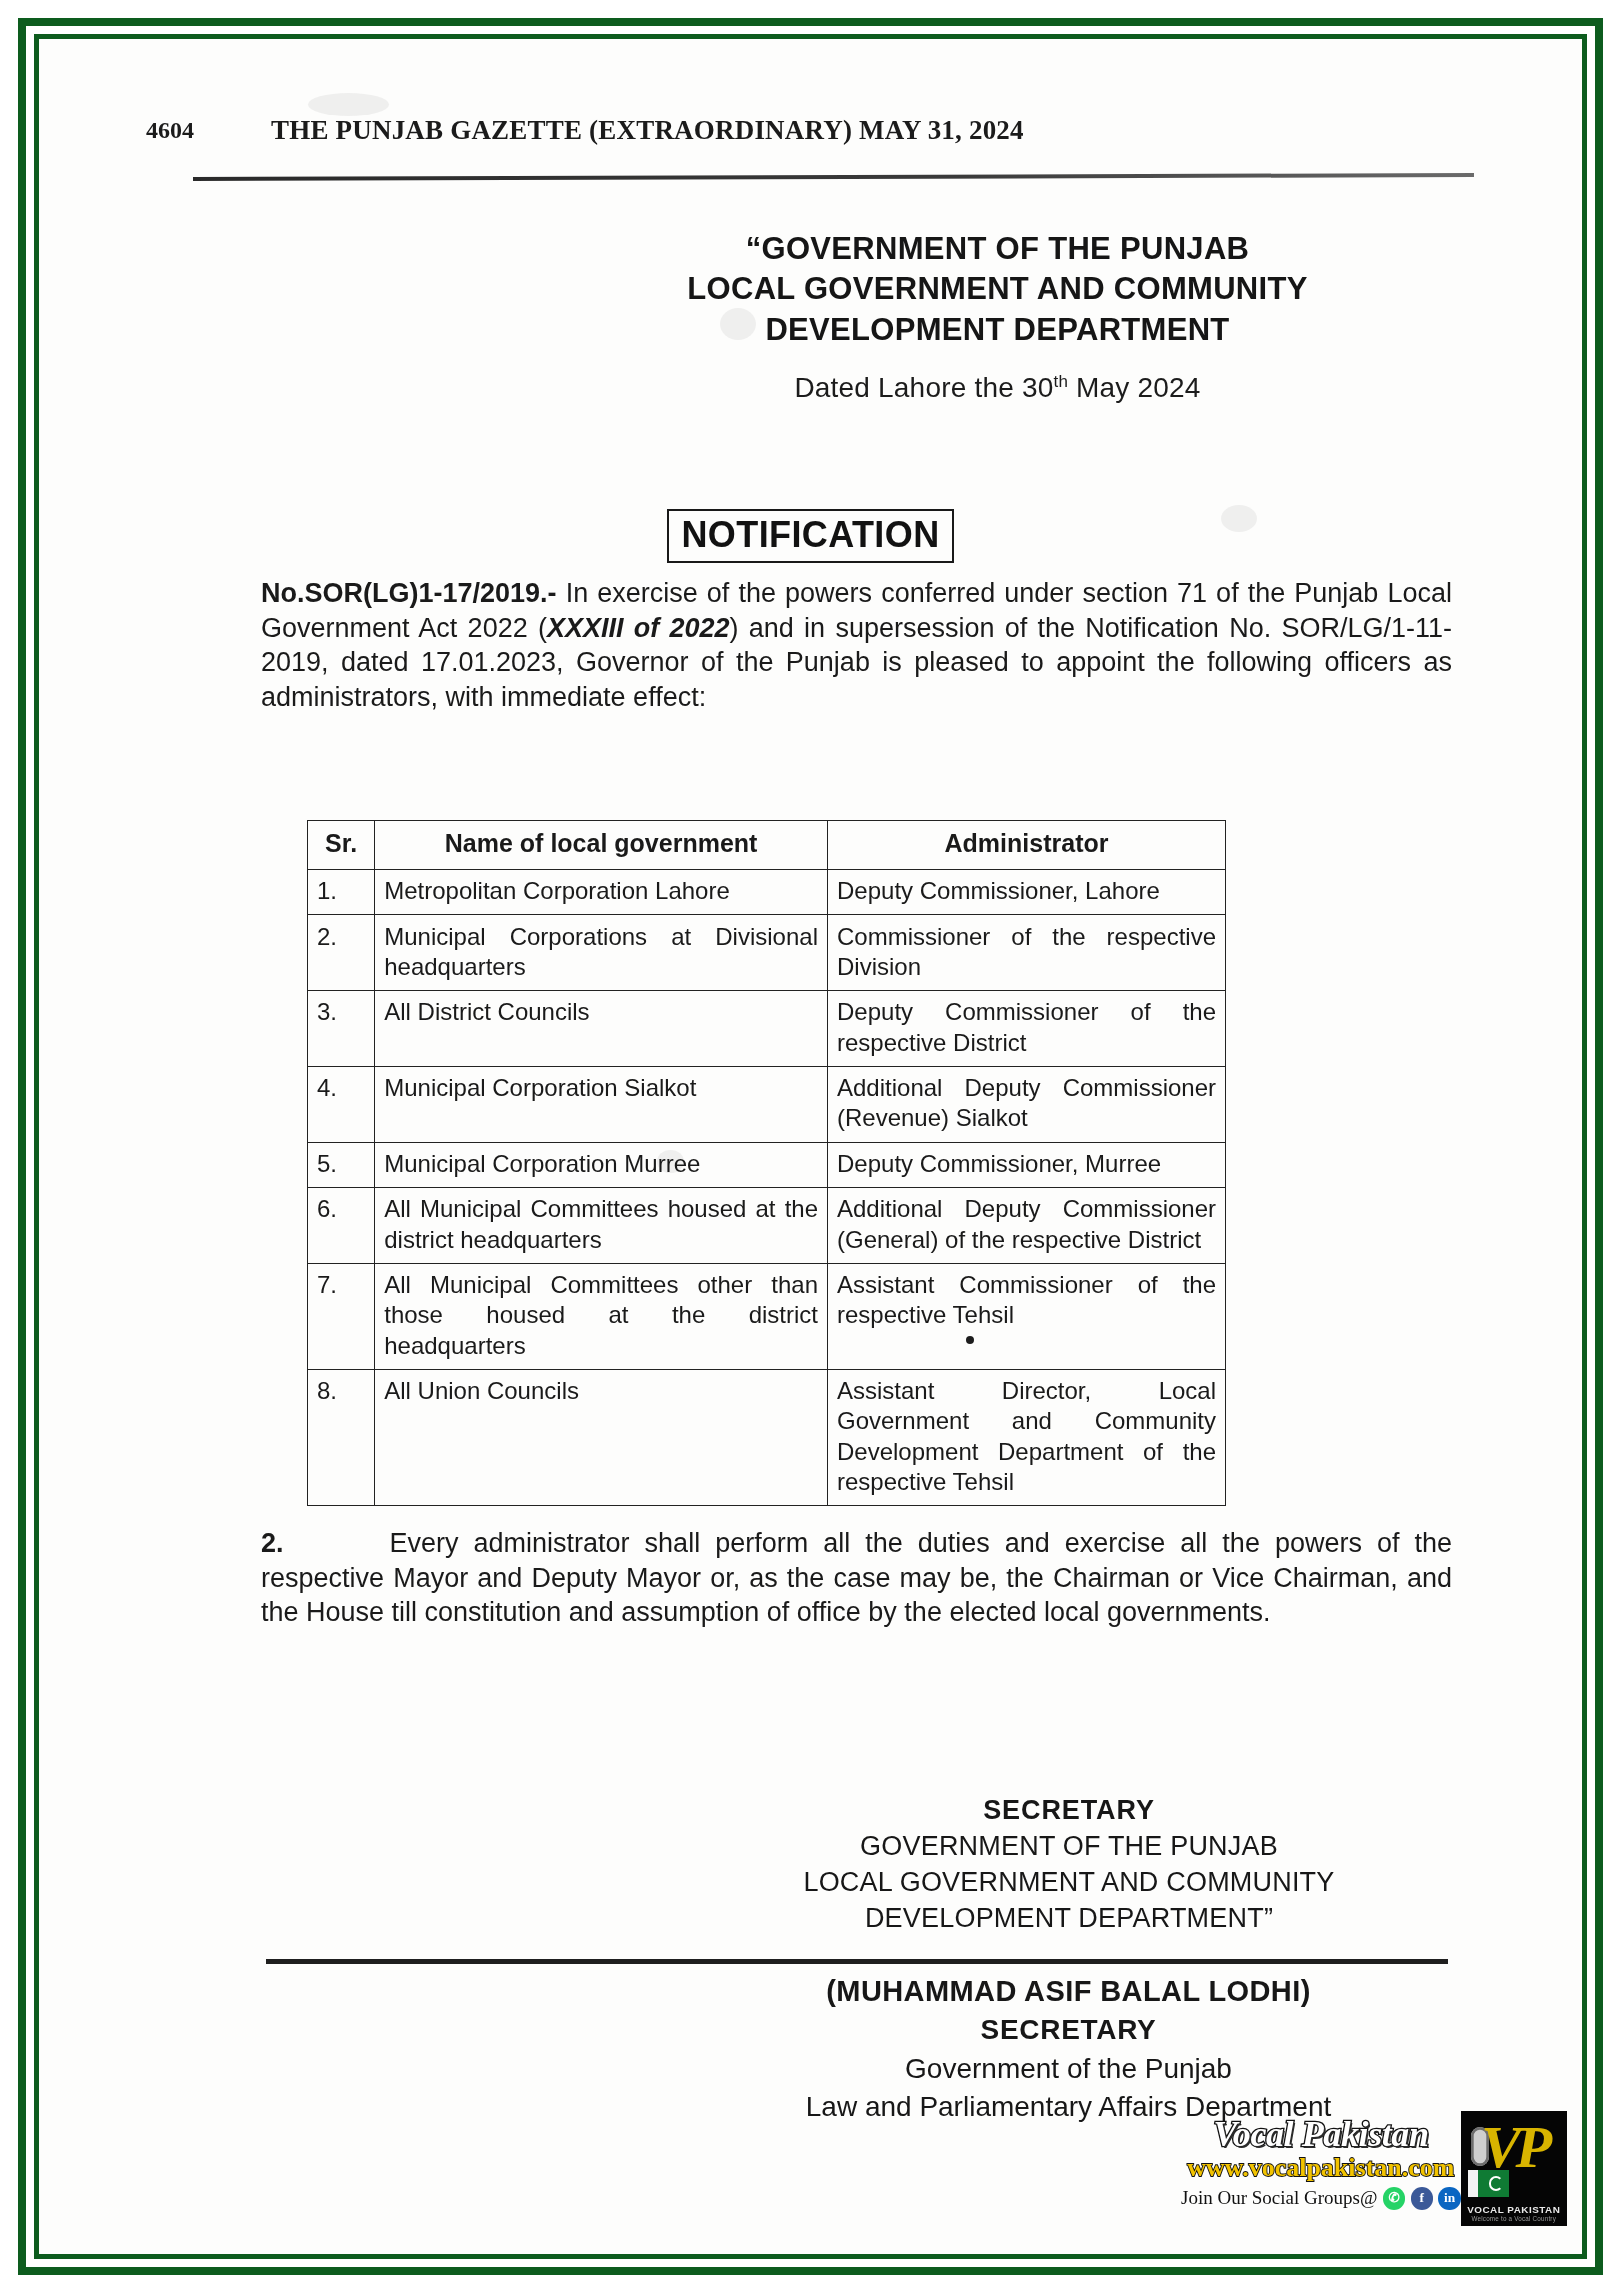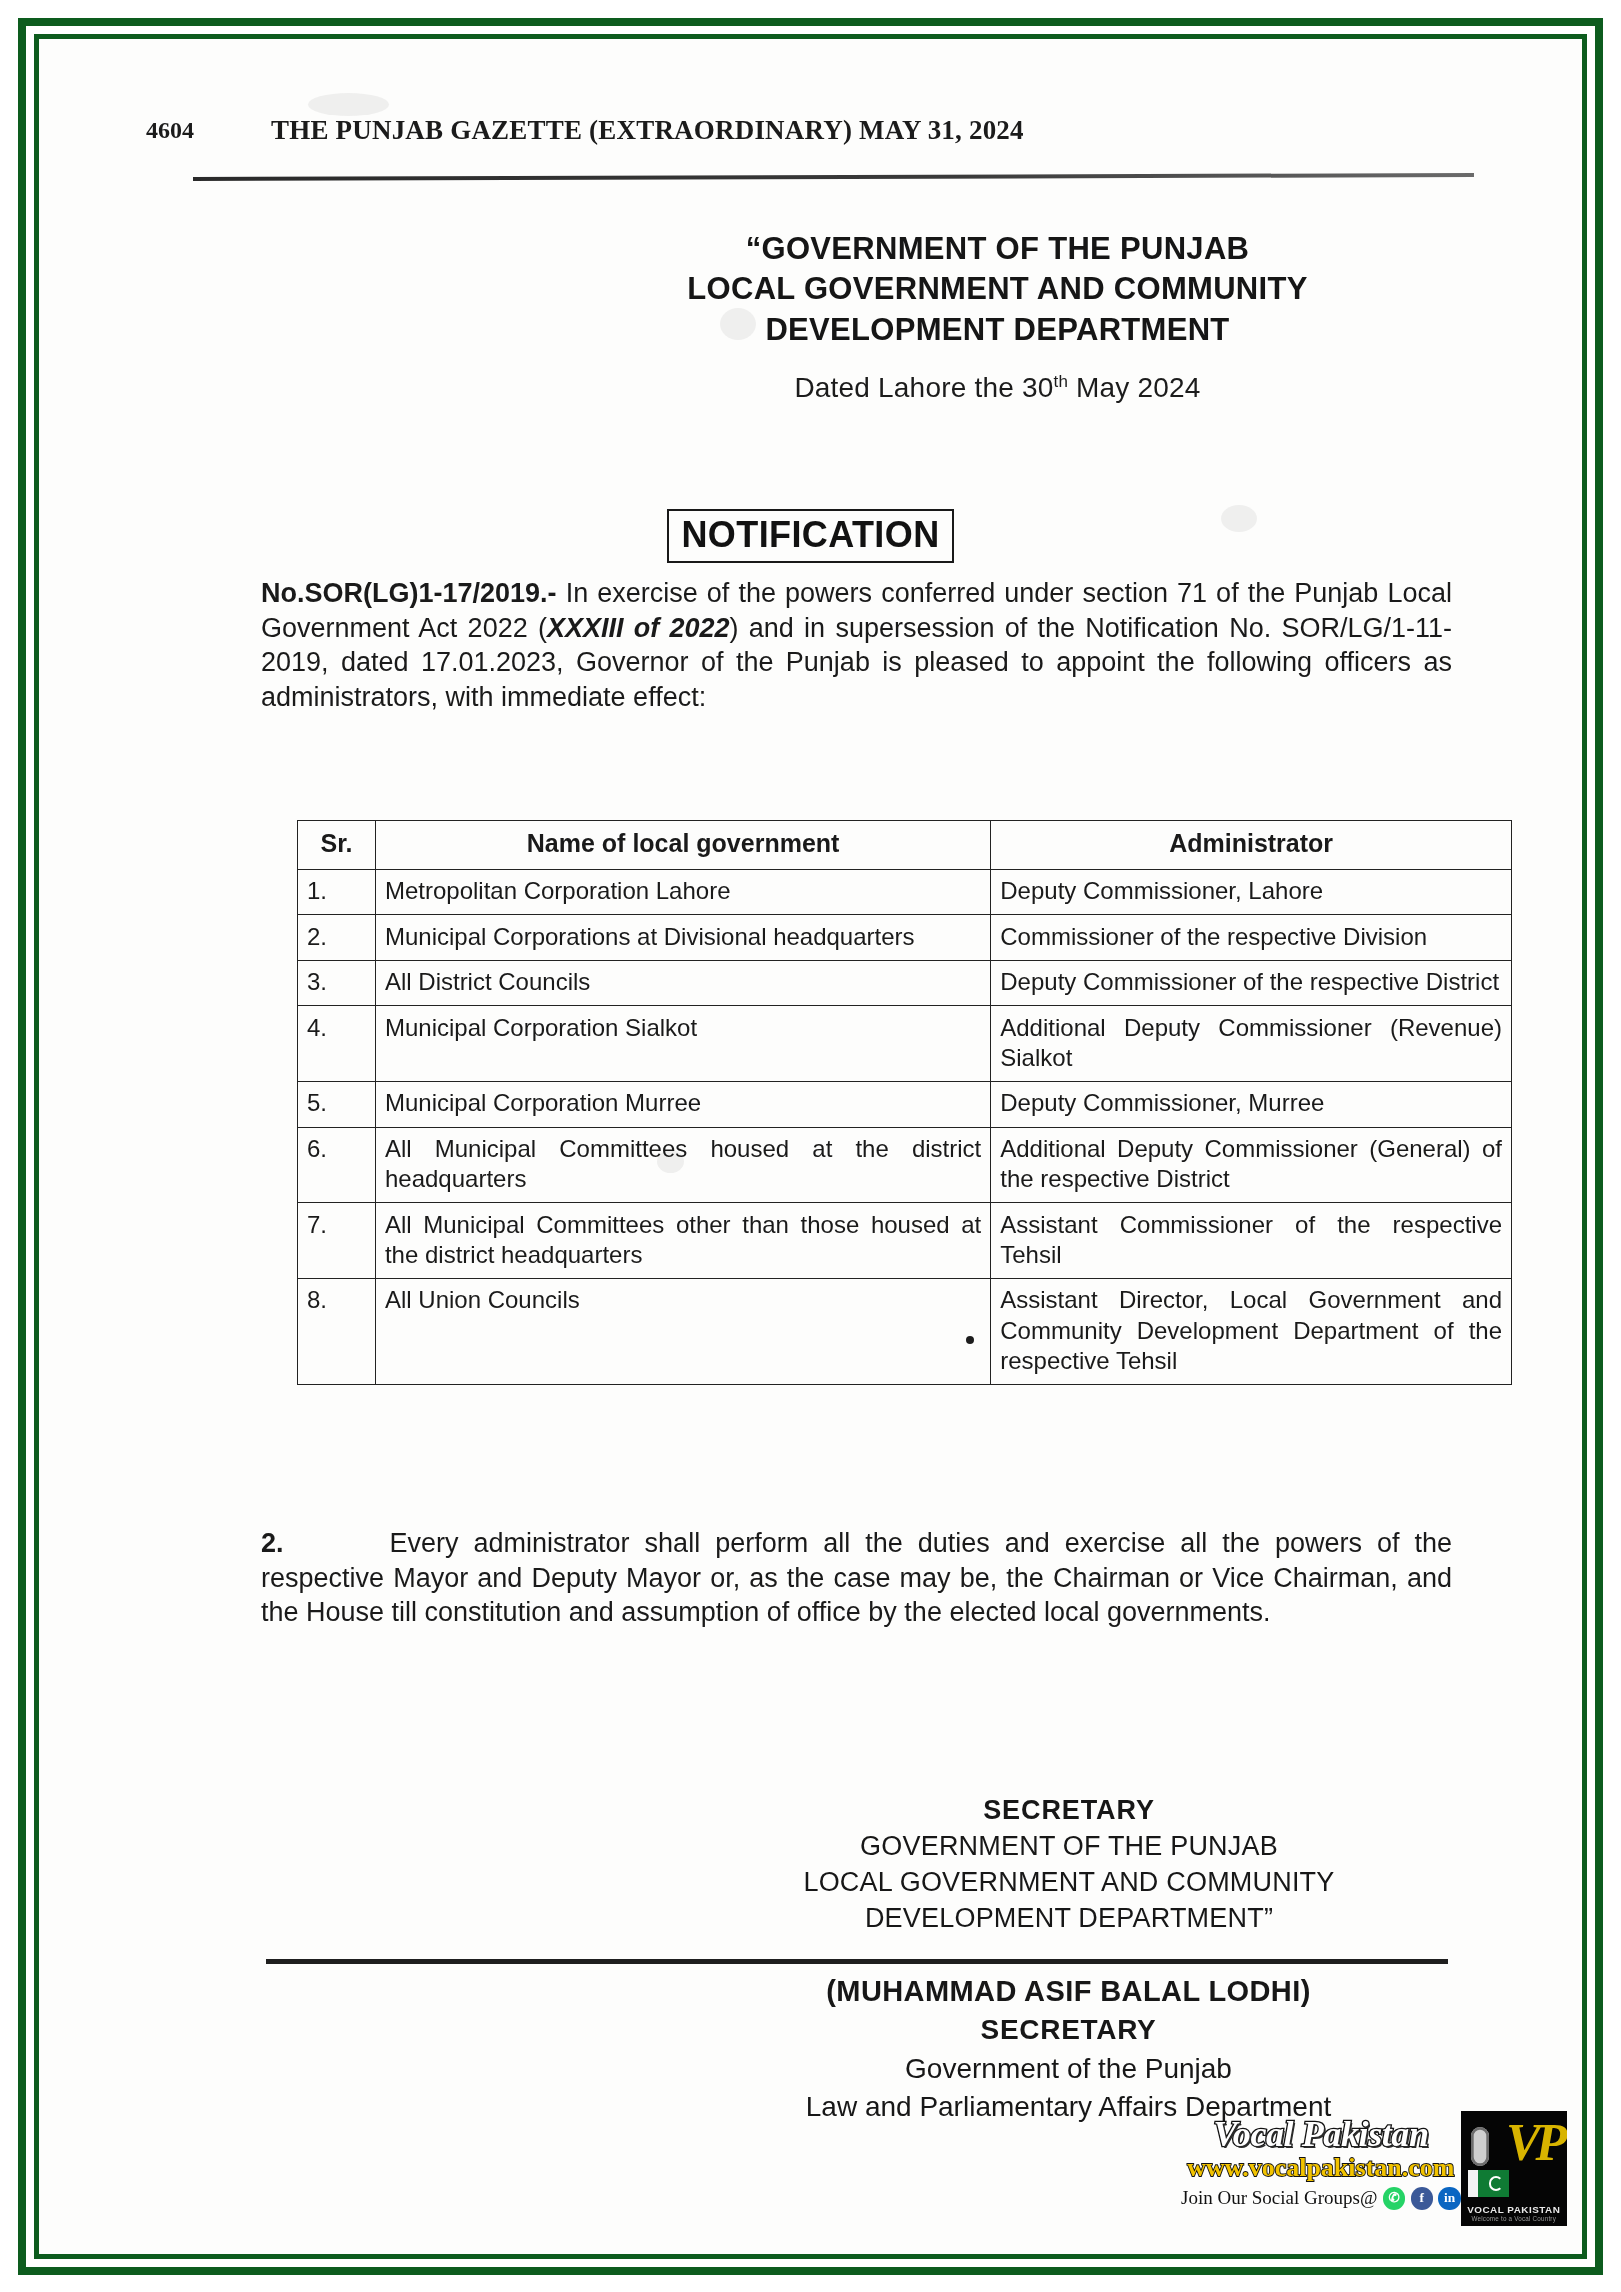--- a/index.html
+++ b/index.html
@@ -138,23 +138,23 @@
   .para-1 b { font-weight: bold; }
   .para-1 i { font-weight: bold; }
 
   .para-2 { position: absolute; left: 222px; top: 1487px; width: 1191px; }
   .para-2 .num { font-weight: bold; }
   .para-2 .indent { display: inline-block; width: 106px; }
 
   
   .lg-table {
     position: absolute;
-    left: 258px;
+    left: 268px;
     top: 781px;
-    width: 1215px;
+    width: 919px;
     border-collapse: collapse;
     font-size: 24px;
     color: #1a1a1a;
   }
   .lg-table td, .lg-table th {
     border: 1.8px solid #222;
     padding: 6.3px 9px 8px 9px;
     vertical-align: top;
     line-height: 1.26;
   }
@@ -288,25 +288,25 @@
   .brand-logo {
     width: 106px;
     height: 115px;
     background: #050505;
     position: relative;
     flex: 0 0 auto;
     overflow: hidden;
   }
   .logo-vp {
     position: absolute;
-    right: 5px; top: 9px;
+    right: 20px; top: 9px;
     font-family: "Liberation Serif", serif;
     font-weight: bold;
     font-style: italic;
-    font-size: 52px;
+    font-size: 60px;
     color: #d8b400;
     line-height: 0.9;
     letter-spacing: -5.4px;
     text-align: right;
   }
   .logo-mic {
     position: absolute;
     left: 10.7px; top: 16px;
     width: 18px; height: 39px;
     border-radius: 9px;

